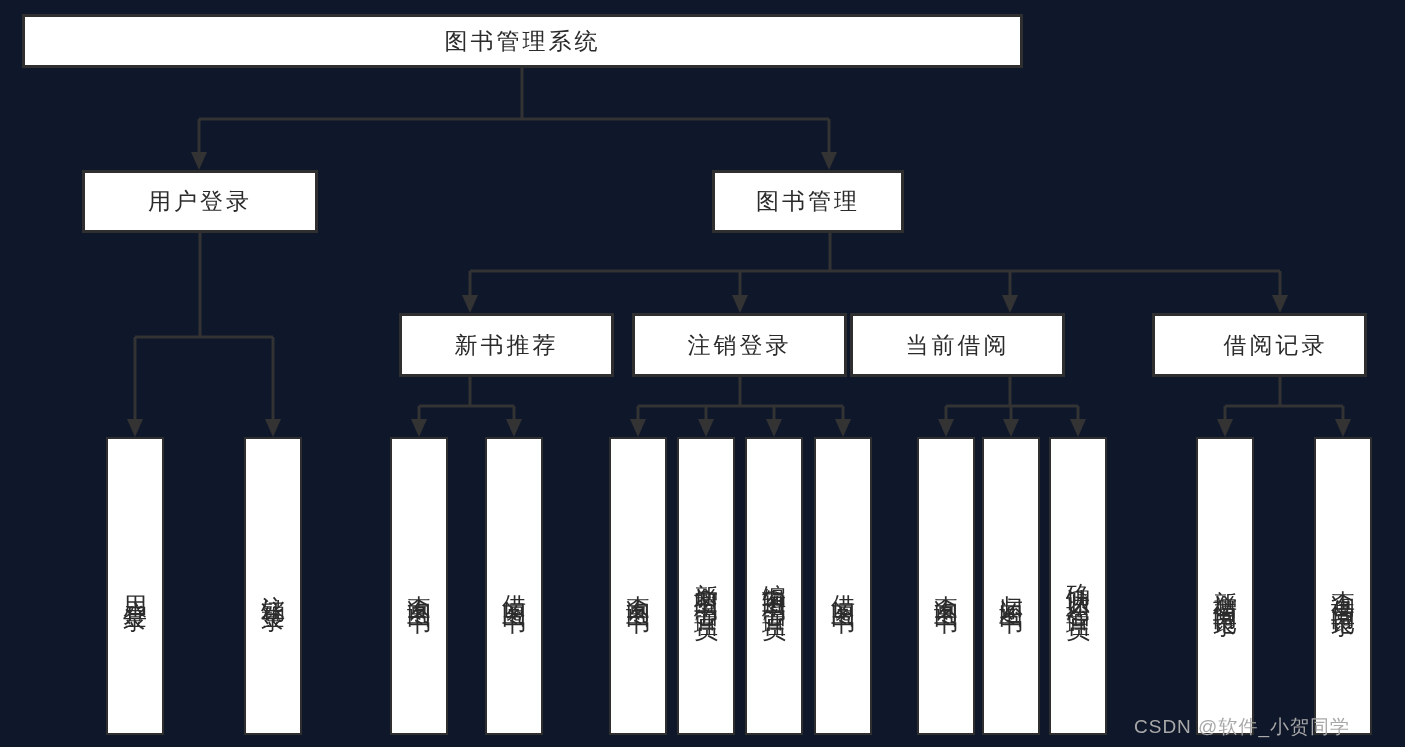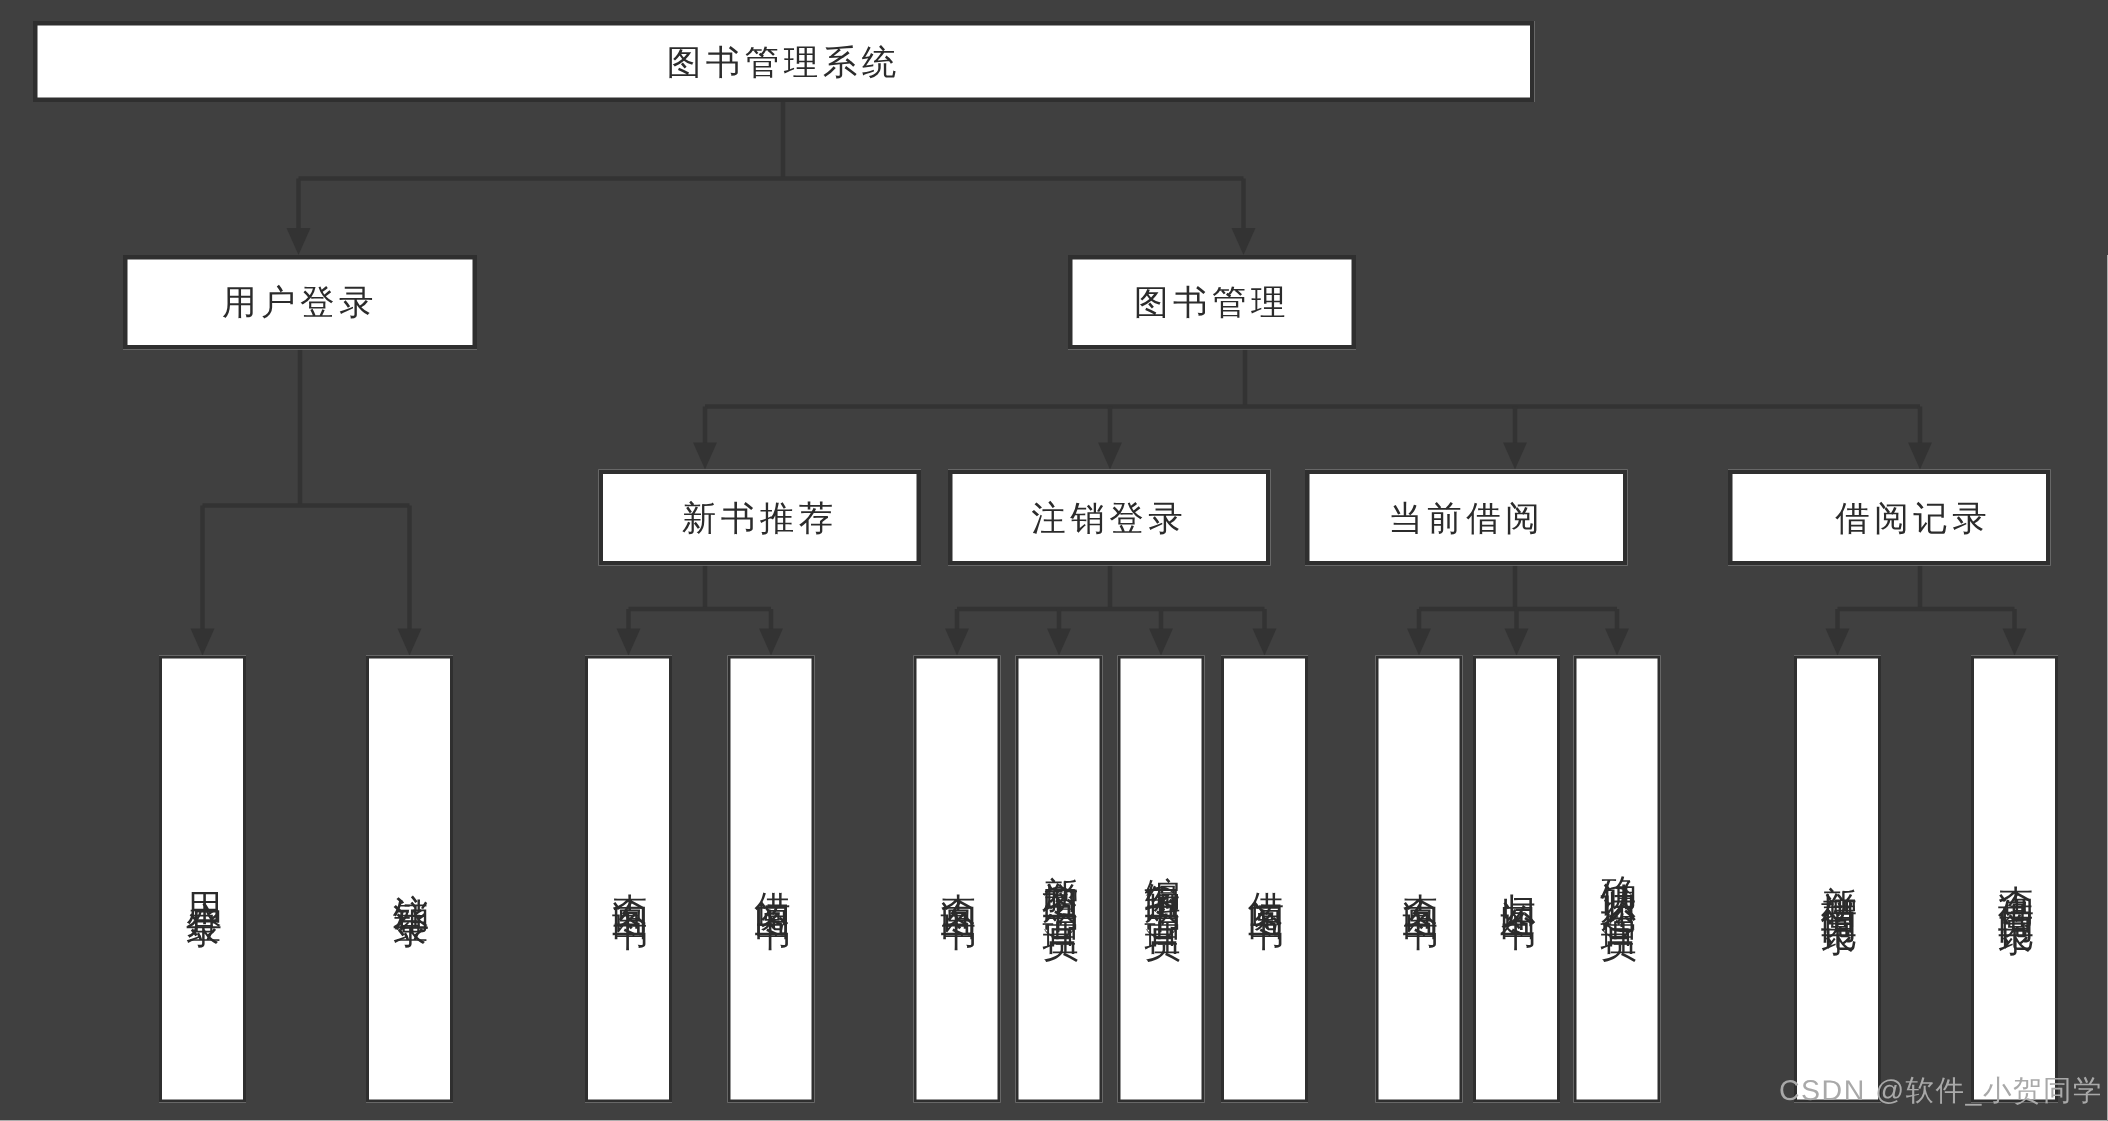--- a/index.html
+++ b/index.html
@@ -1,20 +1,20 @@
 <!DOCTYPE html>
 <html><head>
 <meta charset="utf-8">
 <style>
   html, body { margin: 0; padding: 0; background: #ffffff; }
   #canvas {
     position: relative;
     width: 1405px;
     height: 747px;
-    background: #404040;
+    background: #0f172a;
     font-family: "Liberation Sans", sans-serif;
     overflow: hidden;
   }
   #edges {
     position: absolute;
     left: 0; top: 0;
     width: 1405px; height: 747px;
     pointer-events: none;
   }
   .box {
@@ -33,36 +33,36 @@
     letter-spacing: 3px;
     line-height: 1;
     white-space: nowrap;
   }
   .root-node  { left: 22px;  top: 14px;  width: 1001px; height: 54px; }
   .n-login    { left: 82px;  top: 170px; width: 236px;  height: 63px; }
   .n-manage   { left: 712px; top: 170px; width: 192px;  height: 63px; }
   .n-l3       { top: 313px;  height: 64px; width: 215px; }
   .n-recommend { left: 362px; margin-left: 37px; }
   .n-borrow    { left: 632px; }
-  .n-current   { left: 870px; }
+  .n-current   { left: 850px; }
   .n-records   { left: 1152px; padding-left: 32px; }
   .leaf {
     top: 437px;
     height: 298px;
     width: 58px;
     border-width: 2px;
     writing-mode: vertical-lr;
     text-orientation: mixed;
     font-size: 24px;
     letter-spacing: 5px;
     line-height: 1;
   }
   .watermark {
     position: absolute;
-    left: 1186px;
+    left: 1134px;
     top: 714px;
     font-size: 19px;
     letter-spacing: 1px;
     color: #a9a9a9;
     white-space: nowrap;
     z-index: 5;
   }
   .edge { stroke: #333333; stroke-width: 3; fill: none; }
   .arrowhead { fill: #333333; stroke: none; }
 </style>

